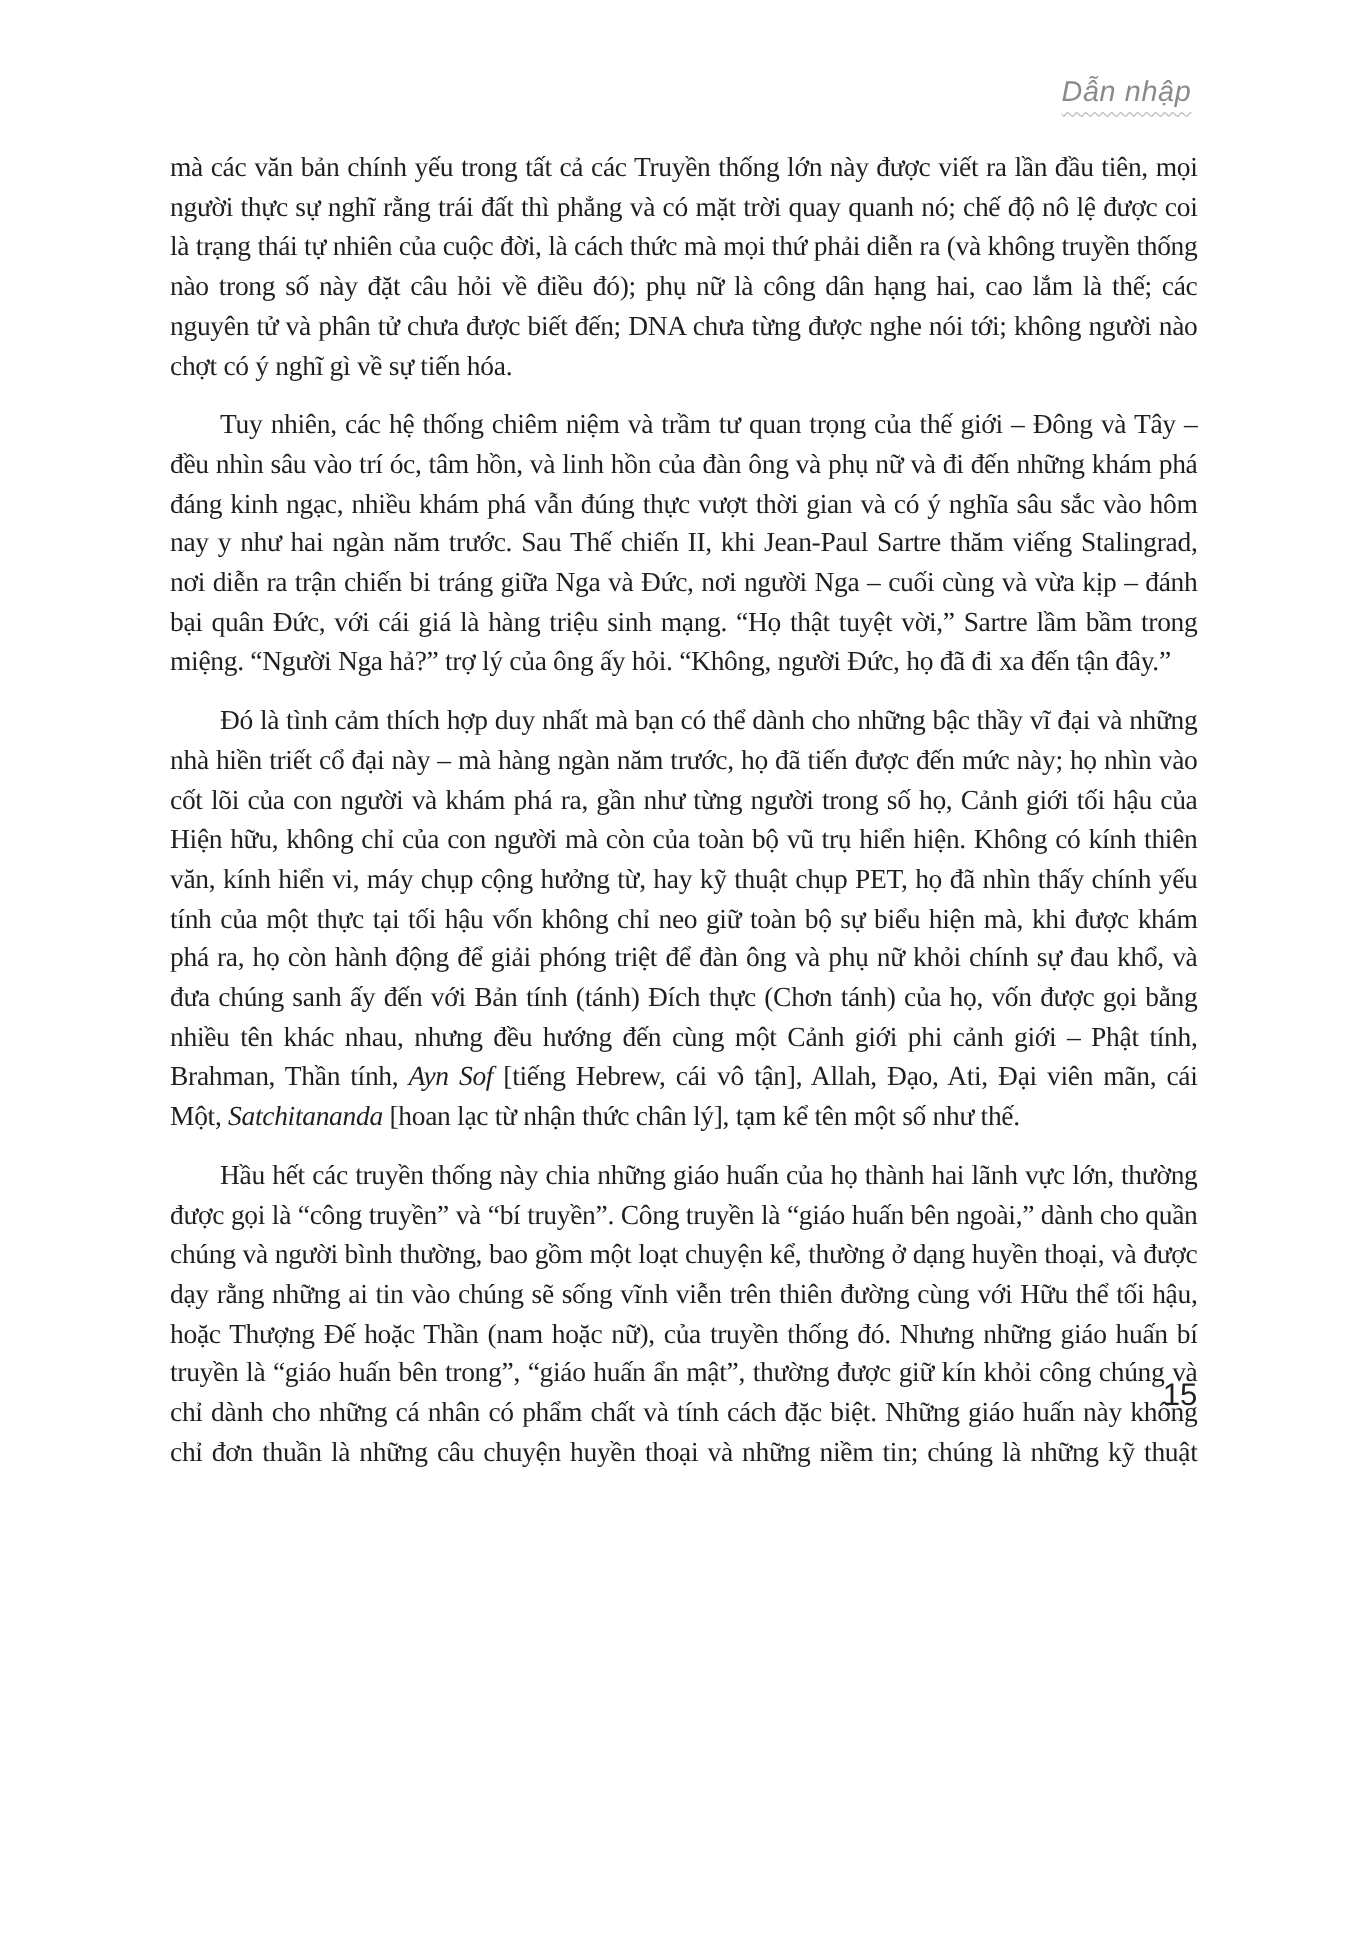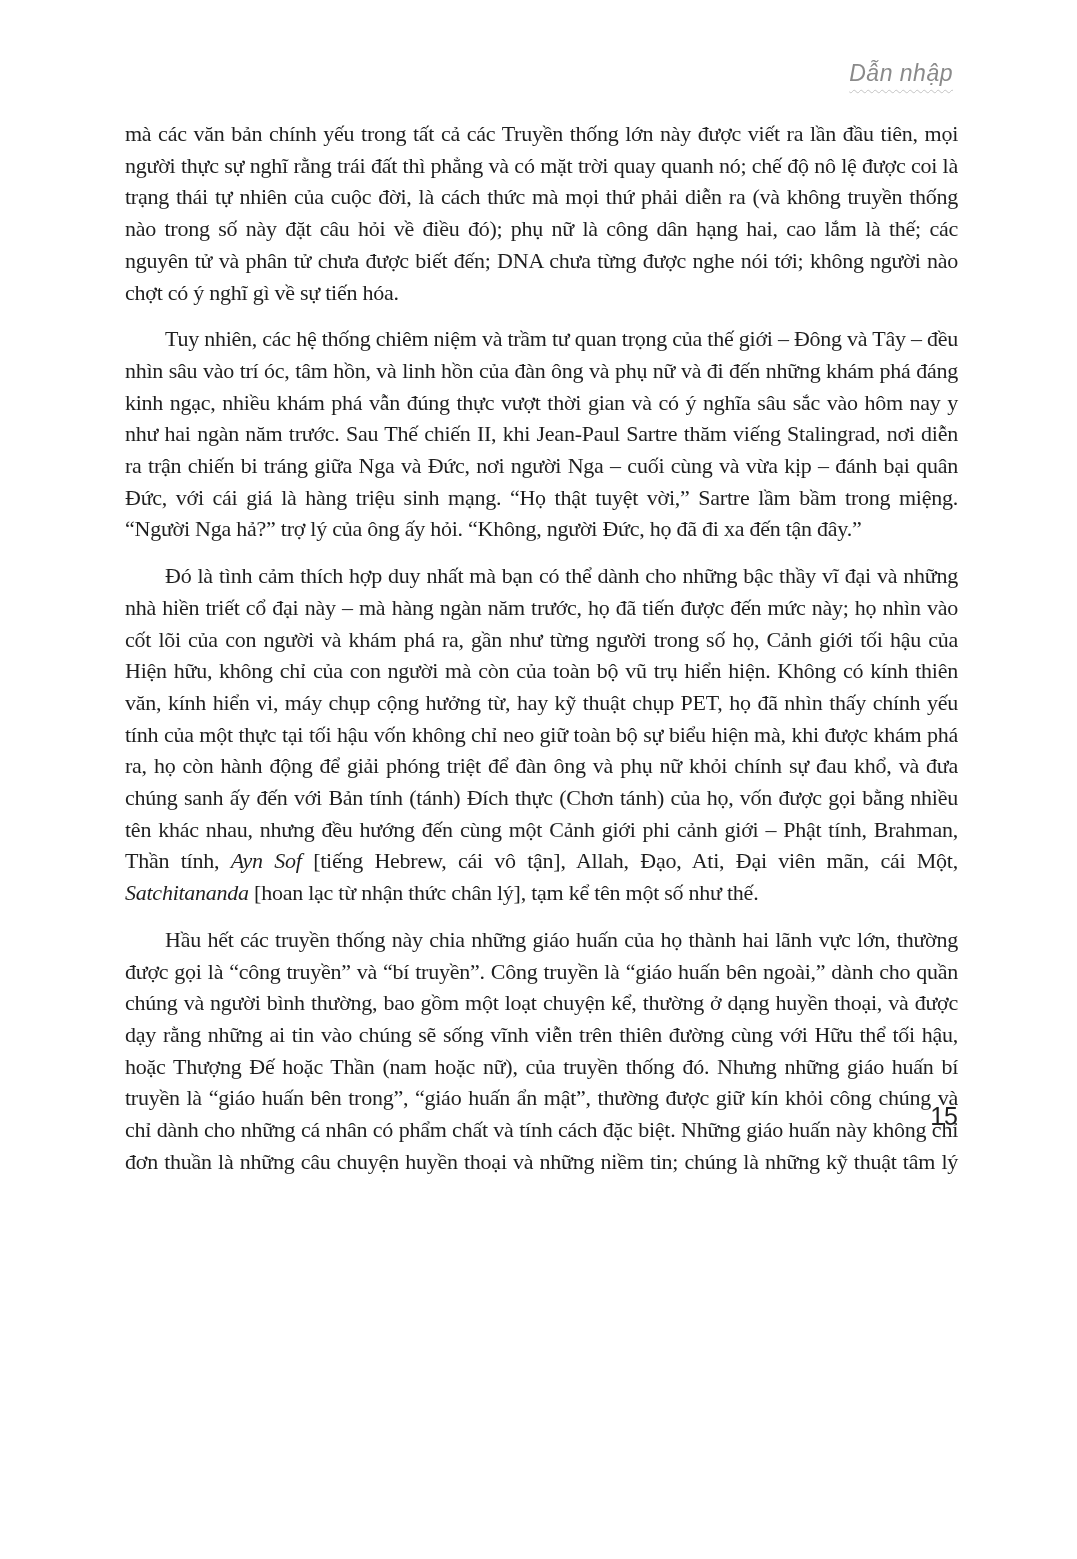--- a/index.html
+++ b/index.html
@@ -40,21 +40,21 @@
     left: 121px;
     right: 119px;
     color: var(--ink, #1f1f1f);
     font-size: 22px;
     line-height: 31.7px;
     letter-spacing: -0.25px;
     text-align: justify;
     text-justify: inter-word;
   }
 
-  .para { margin: 0 0 15px 4px; }
+  .para { margin: 0 0 15px 15px; }
   .para.indent { text-indent: 40px; }
   .para i { }
 
   .page-number {
     position: absolute;
     right: 119px;
     bottom: 52px;
     font-family: "Liberation Sans", "DejaVu Sans", sans-serif;
     font-size: 25px;
     color: var(--ink, #2e2e2e);

